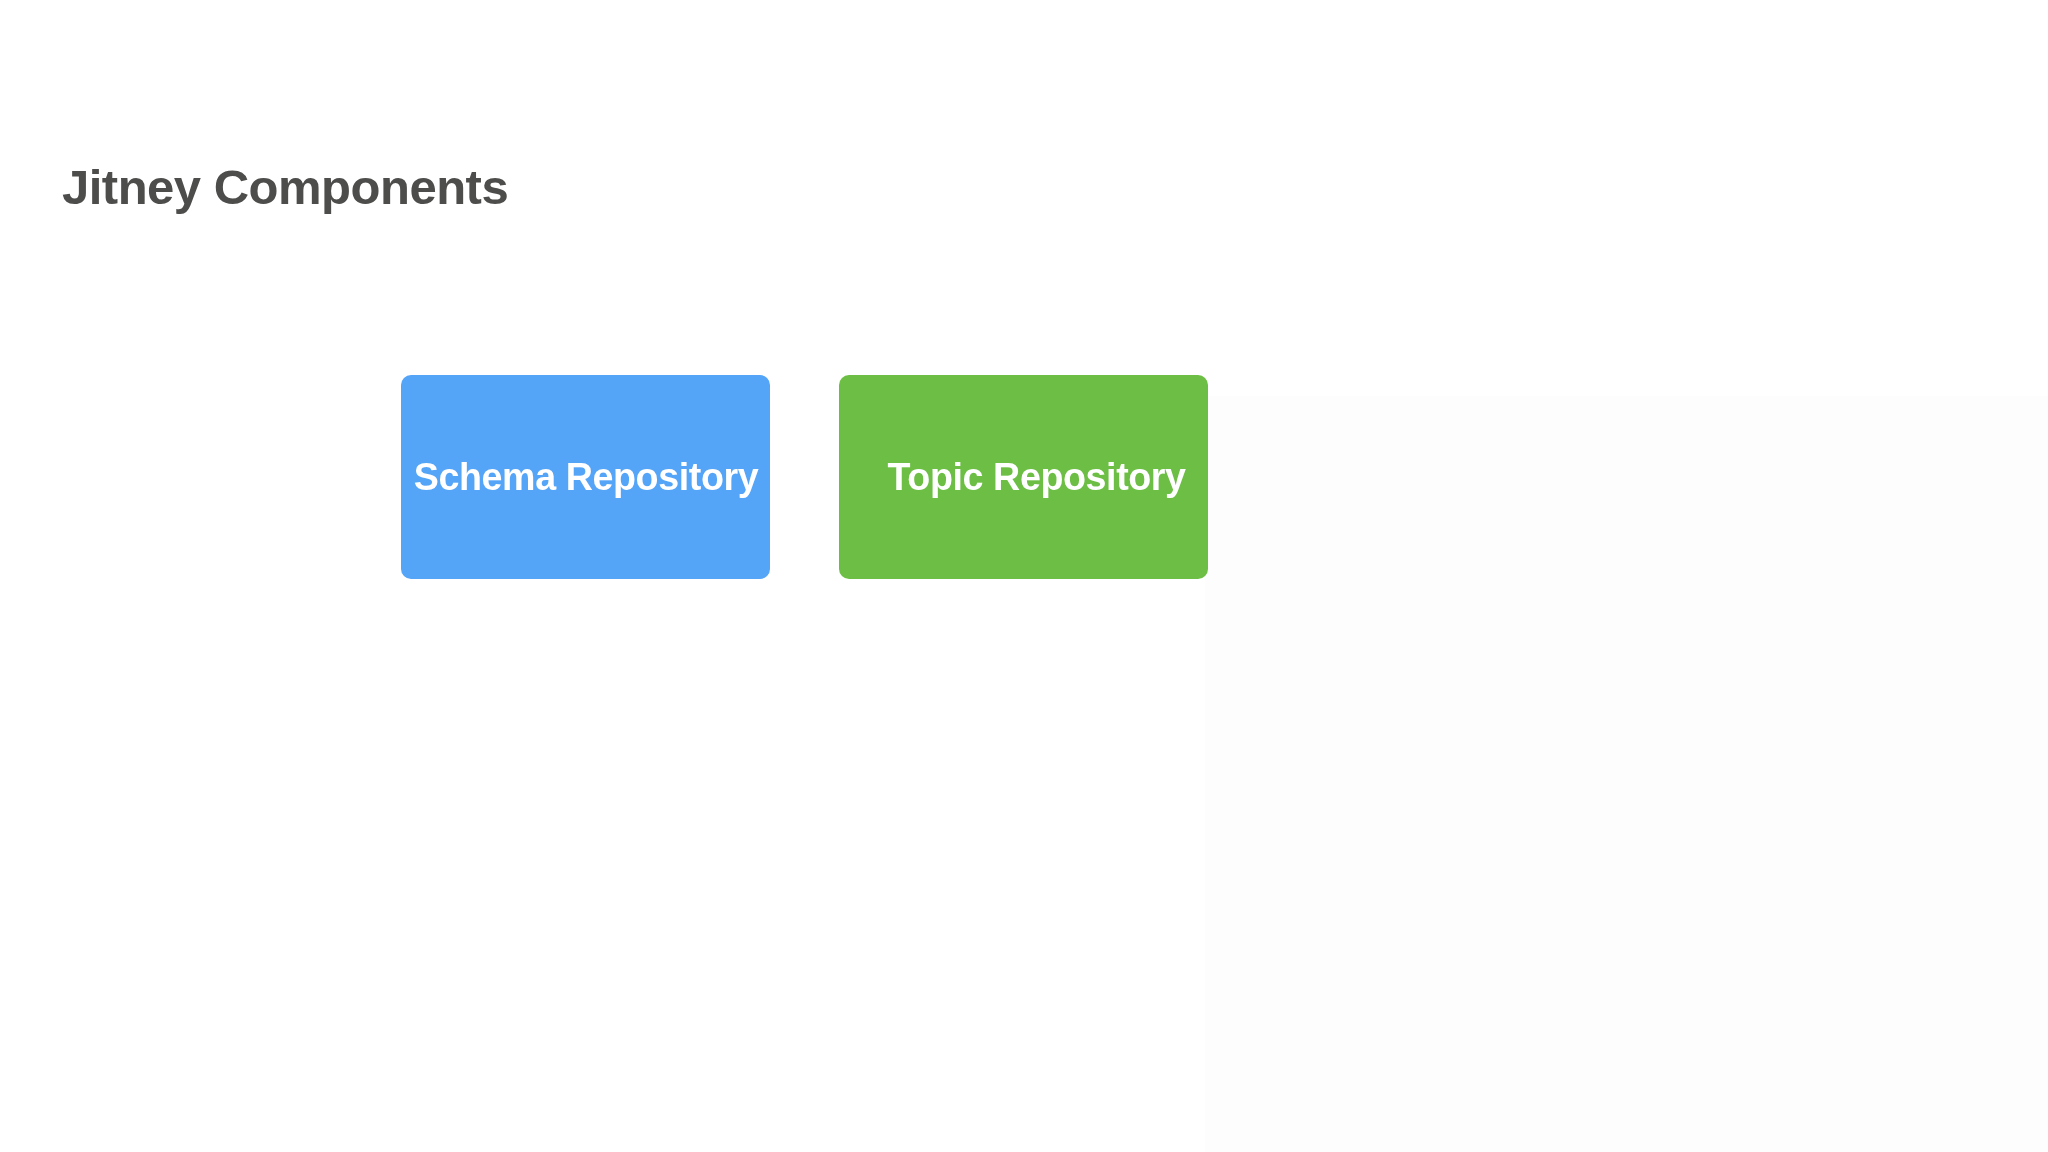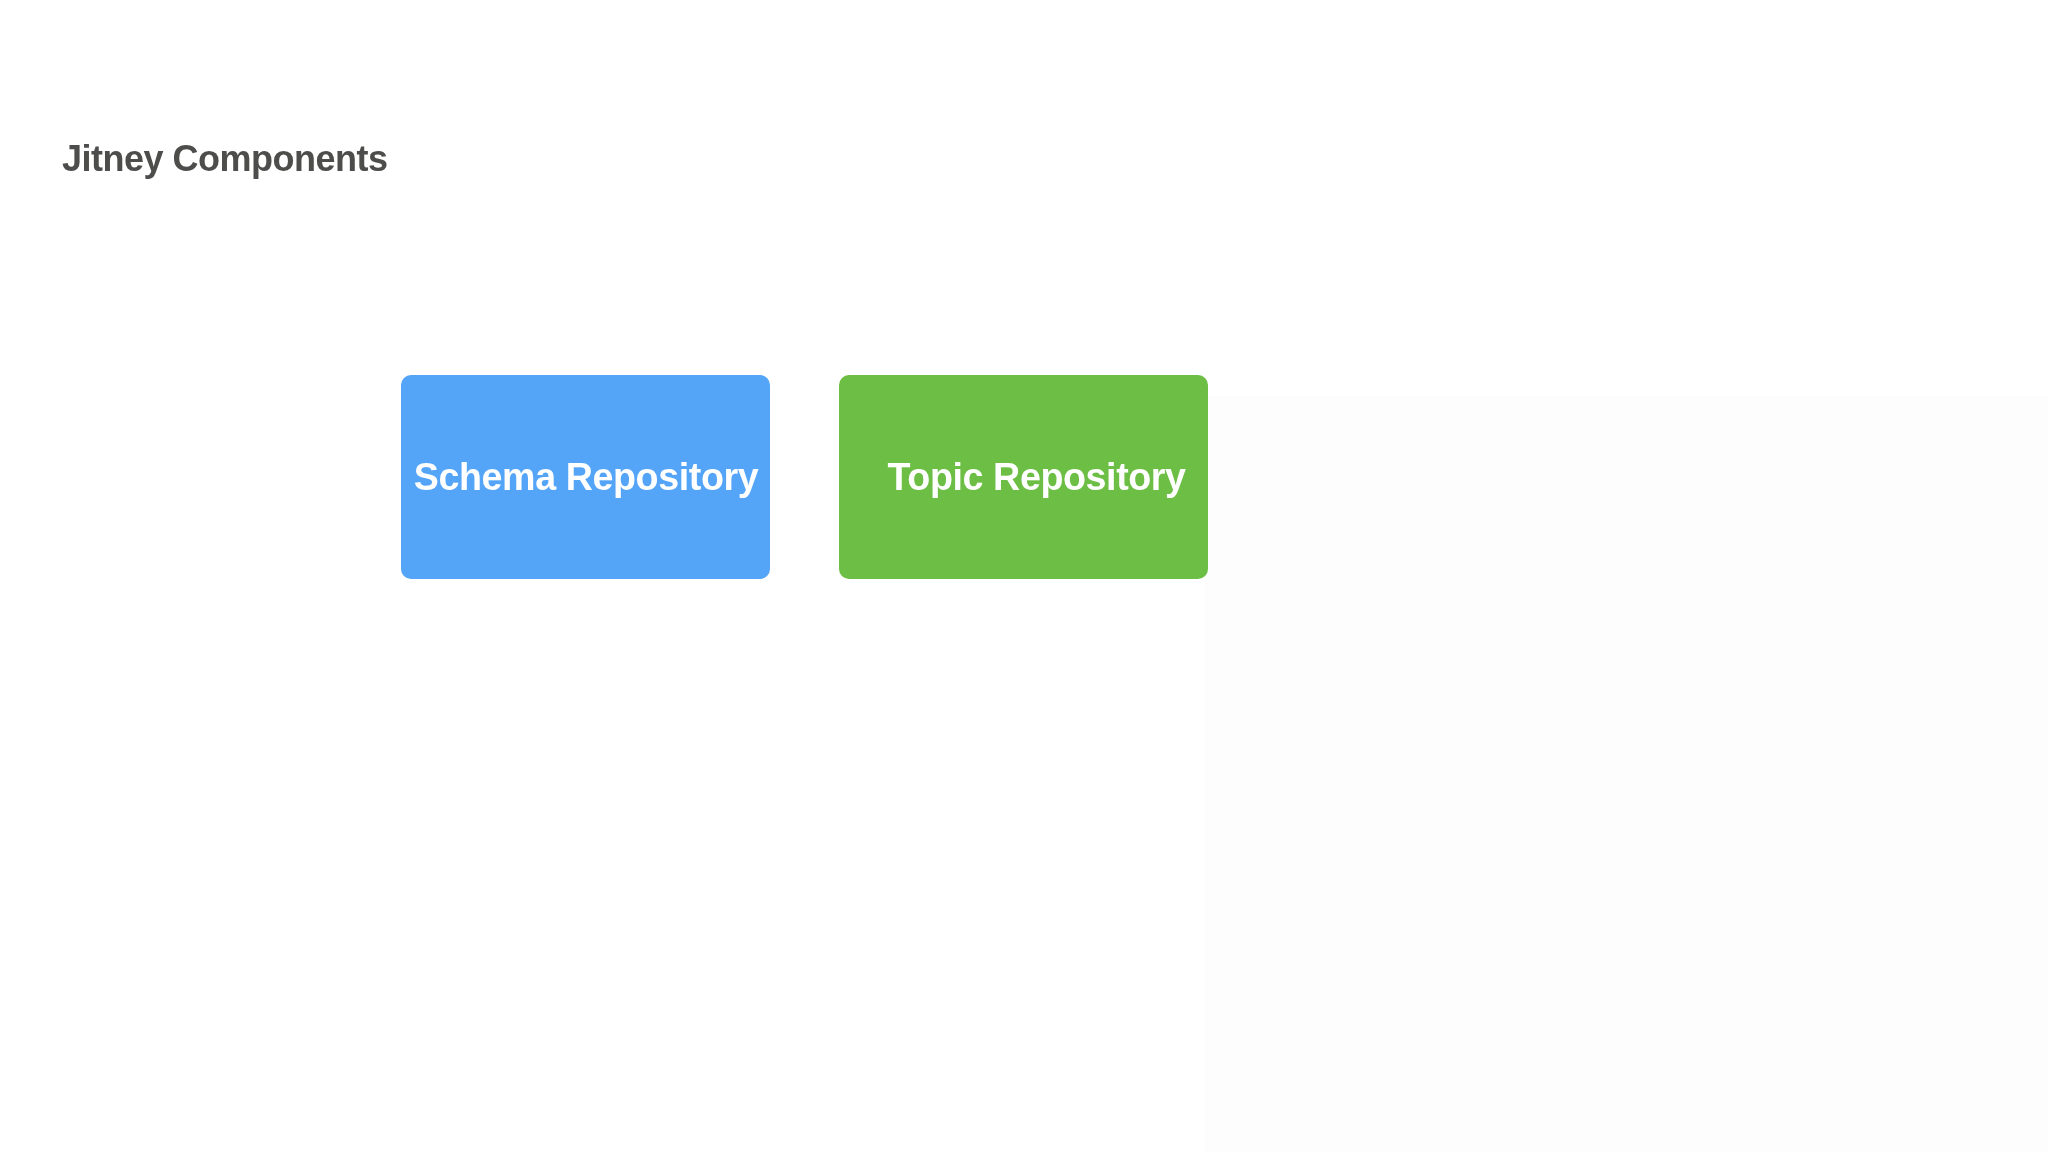--- a/index.html
+++ b/index.html
@@ -28,22 +28,22 @@
   }
 
   #slide {
     position: absolute;
     inset: 0;
   }
 
   #page-title {
     position: absolute;
     left: 62px;
-    top: 117px;
-    font-size: 36px;
+    top: 130px;
+    font-size: 49px;
     line-height: 1.0;
     font-weight: 700;
     letter-spacing: -0.5px;
     color: #4d4e4b;
     white-space: nowrap;
   }
 
   #diagram {
     position: absolute;
     left: 0;

